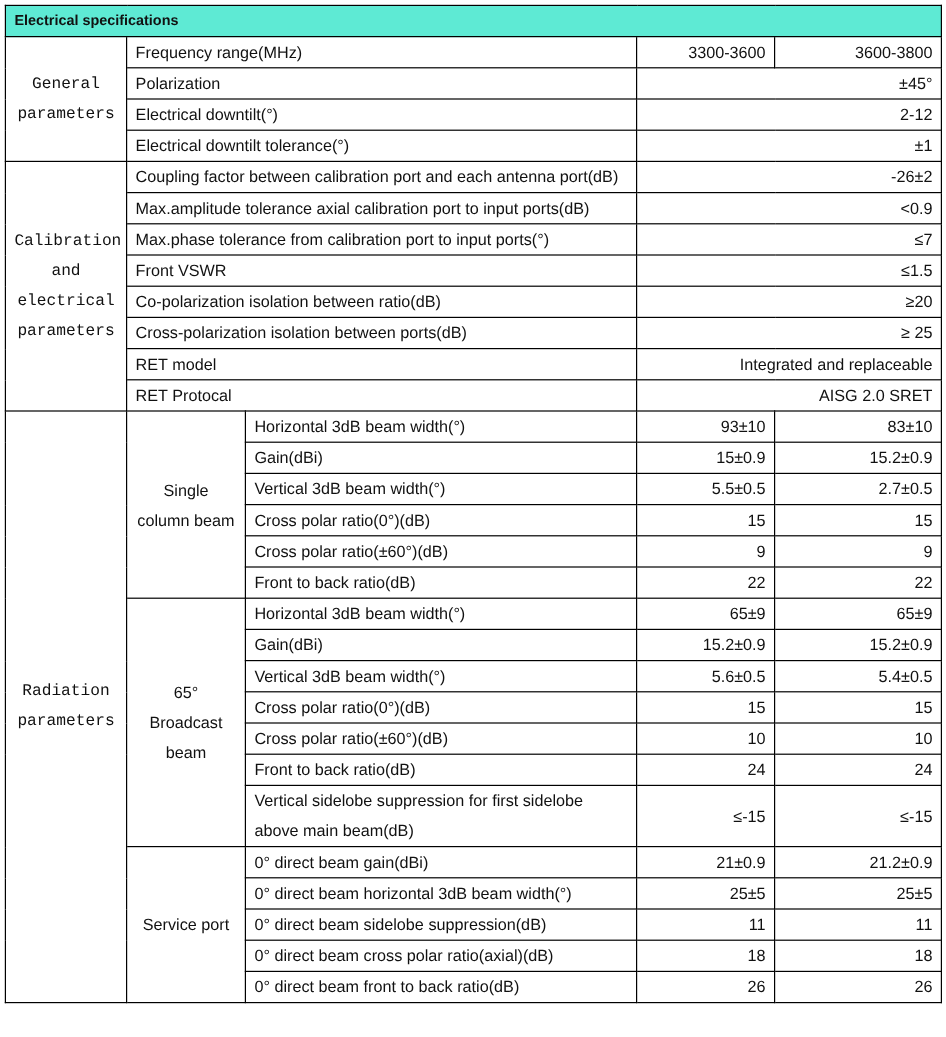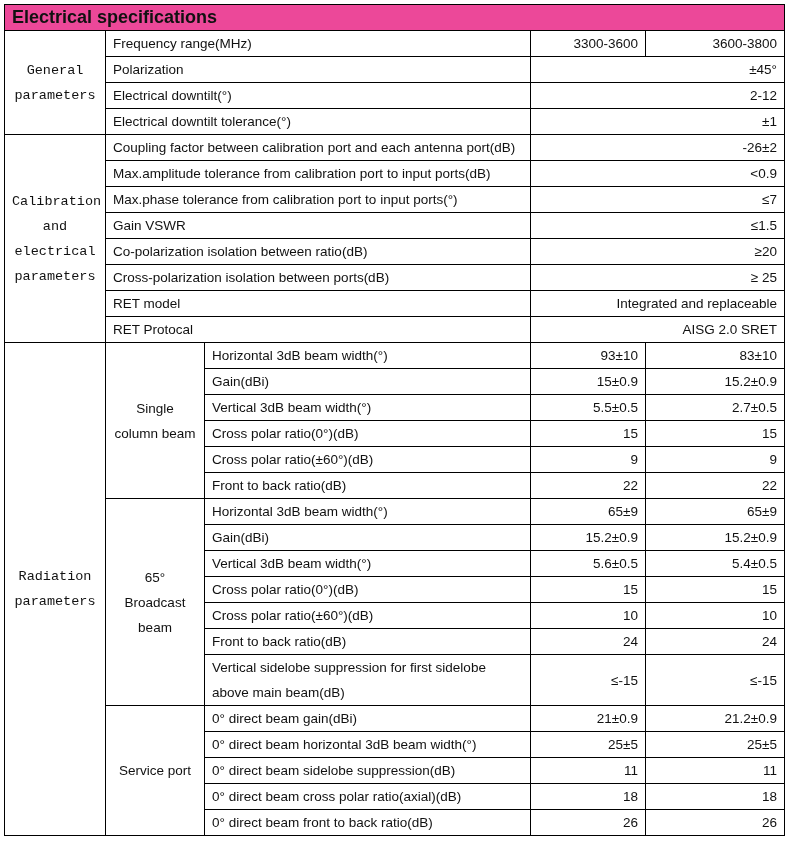--- a/index.html
+++ b/index.html
@@ -2,21 +2,21 @@
 <html><head>
 <meta charset="utf-8">
 <style>
   html, body { margin: 0; padding: 0; background: #ffffff; }
   body { width: 788px; height: 864px; overflow: hidden; position: relative;
          font-family: "Liberation Sans", sans-serif; font-size: 13.5px; color: #111; }
   table.spec { position: absolute; left: 4px; top: 4px; width: 780px;
                border-collapse: collapse; table-layout: fixed; }
   table.spec td { border: 1px solid #000; padding: 0 7px; height: 24px;
                   vertical-align: middle; line-height: 25px; }
-  td.title { background: #ec4899; font-weight: bold; font-size: 18px;
+  td.title { background: #5eead4; font-weight: bold; font-size: 12px;
              padding-left: 6px; height: 23px; line-height: 23px; }
   td.sect { text-align: center; padding: 0 4px; line-height: 22px; font-family: Liberation Mono, monospace; }
   td.sub { text-align: center; line-height: 22px; margin-top: 28px; }
   td.val { text-align: right; }
   td.two { line-height: 25px; height: 49px; }
 </style>
 </head>
 <body>
 
 <table class="spec">
@@ -50,29 +50,29 @@
       <td colspan="2">Electrical downtilt tolerance(°)</td>
       <td class="val" colspan="2">±1</td>
     </tr>
 
     <tr>
       <td class="sect" rowspan="8">Calibration and electrical parameters</td>
       <td class="two" colspan="2">Coupling factor between calibration port and each antenna port(dB)</td>
       <td class="val" colspan="2">-26±2</td>
     </tr>
     <tr>
-      <td class="two" colspan="2">Max.amplitude tolerance from calibration port to input ports(dB)</td>
+      <td class="two" colspan="2">Max.amplitude tolerance axial calibration port to input ports(dB)</td>
       <td class="val" colspan="2">&lt;0.9</td>
     </tr>
     <tr>
       <td colspan="2">Max.phase tolerance from calibration port to input ports(°)</td>
       <td class="val" colspan="2">≤7</td>
     </tr>
     <tr>
-      <td colspan="2">Gain VSWR</td>
+      <td colspan="2">Front VSWR</td>
       <td class="val" colspan="2">≤1.5</td>
     </tr>
     <tr>
       <td colspan="2">Co-polarization isolation between ratio(dB)</td>
       <td class="val" colspan="2">≥20</td>
     </tr>
     <tr>
       <td colspan="2">Cross-polarization isolation between ports(dB)</td>
       <td class="val" colspan="2">≥ 25</td>
     </tr>

